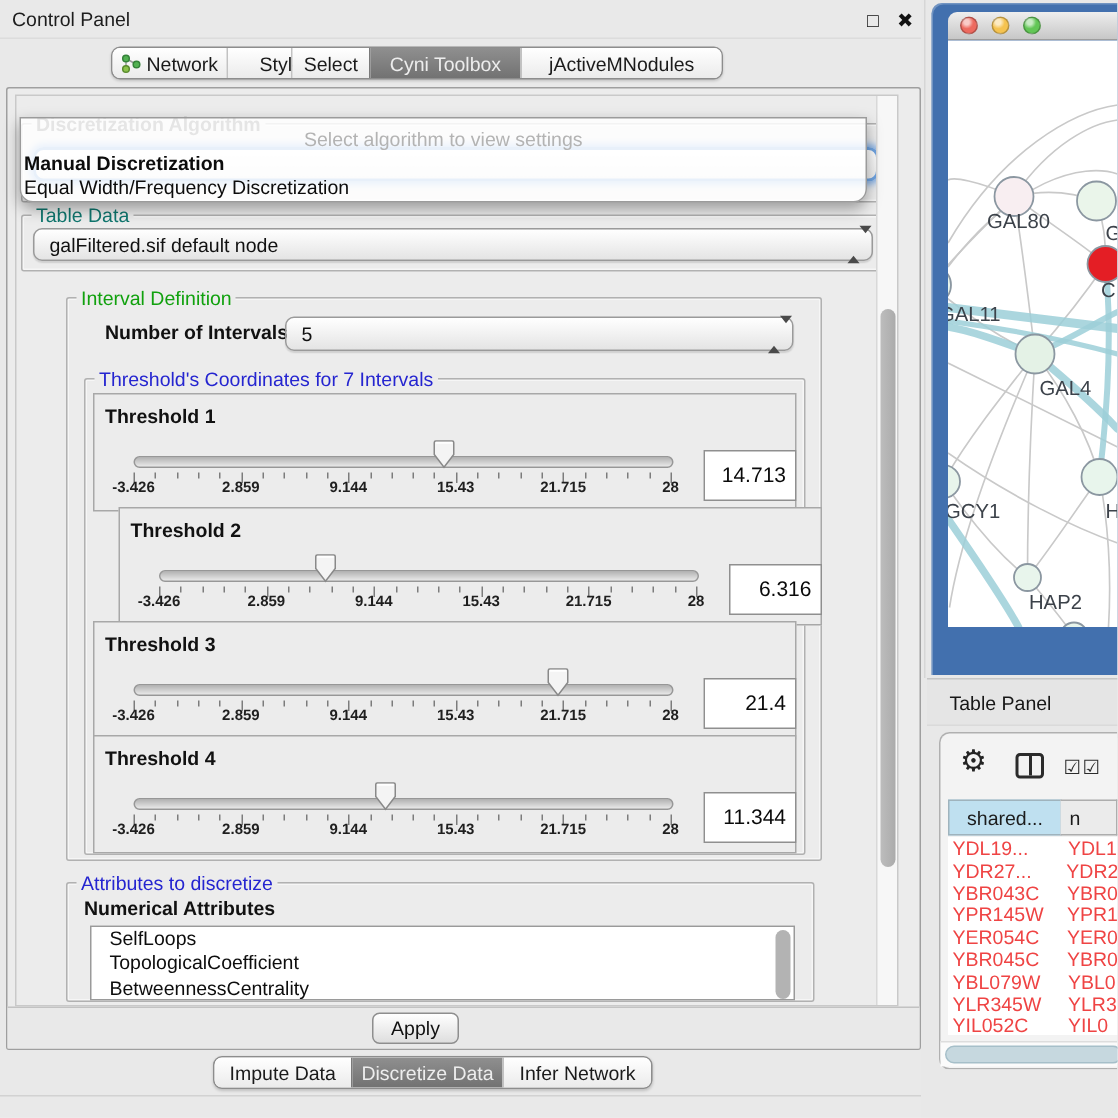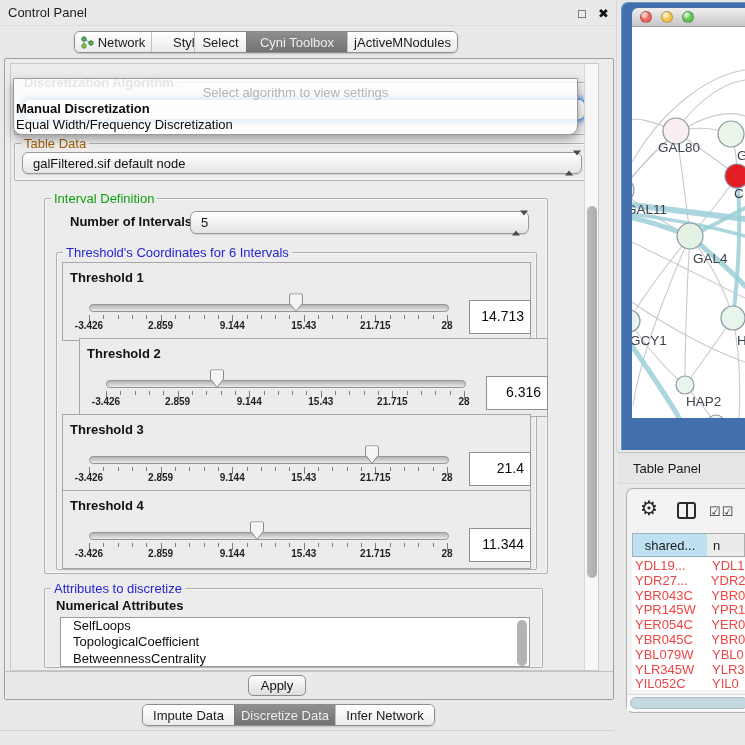--- a/index.html
+++ b/index.html
@@ -25,21 +25,21 @@
   .mainpanel{left:4px;top:58px;width:610px;height:642px;background:#ececec;
              border:1px solid #9f9f9f;border-radius:2px;}
   .scrollpane{left:10px;top:63px;width:589px;height:608px;border:1px solid #c9c9c9;background:#ececec;}
   .vscroll{left:584px;top:64px;width:14px;height:606px;background:#f7f7f7;border-left:1px solid #d8d8d8;}
   .vscroll .thumb{position:absolute;left:2px;top:142px;width:10px;height:372px;
                   background:linear-gradient(90deg,#bdbdbd,#ababab);border-radius:5px;}
 
   .fieldset{border:1px solid #b1b1b1;border-radius:2px;box-shadow:inset 0 0 0 1px #f6f6f6;}
   .legend{position:absolute;top:-8px;left:6px;background:#ececec;padding:0 3px;
           font-size:13px;line-height:15px;white-space:nowrap;}
-  .leg-dark{color:#a16207;}
+  .leg-dark{color:#0f766e;}
   .leg-green{color:#11a10e;}
   .leg-blue{color:#2525d0;}
   .leg-faded{color:#5c5c5c;font-weight:bold;}
 
   .combo{border:1px solid #9a9a9a;border-radius:6px;background:linear-gradient(#ffffff,#e4e4e4);
          font-size:13px;color:#111;display:flex;align-items:center;padding:0 24px 0 10px;
          box-shadow:0 1px 1px rgba(0,0,0,.12);}
   .spin{position:absolute;right:8px;top:50%;transform:translateY(-50%);width:8px;}
   .spin .u{width:0;height:0;border-left:4px solid transparent;border-right:4px solid transparent;
            border-bottom:5px solid #4a4a4a;margin-bottom:2px;}
@@ -137,21 +137,21 @@
       </div>
       <div class="seg" style="width: 43px; padding-left: 29px;">
         <span>Style</span>
       </div>
       <div class="seg" style="width: 52px;">
         <span>Select</span>
       </div>
       <div class="seg sel" style="width: 101px;">
         <span>Cyni Toolbox</span>
       </div>
-      <div class="seg" style="width: 110px;">
+      <div class="seg" style="width: 134px;">
         <span>jActiveMNodules</span>
       </div>
     </div>
 
   <div class="abs mainpanel"></div>
   <div class="abs scrollpane"></div>
 
   <div class="abs fieldset" style="left:14px;top:82px;width:576px;height:53px;">
     <span class="legend leg-faded">Discretization Algorithm</span>
   </div>
@@ -168,21 +168,21 @@
   <div class="abs fieldset" style="left:44px;top:198px;width:504px;height:376px;">
     <span class="legend leg-green">Interval Definition</span>
   </div>
   <div class="abs" style="left:70px;top:214px;font-size:13px;font-weight:bold;color:#111;">Number of Intervals</div>
   <div class="abs combo" style="left:190px;top:211px;width:339px;height:23px;">
     <span>5</span>
     <span class="spin"><span class="u"></span><span class="d"></span></span>
   </div>
 
   <div class="abs fieldset" style="left:56px;top:252px;width:481px;height:318px;">
-    <span class="legend leg-blue">Threshold's Coordinates for 6 Intervals</span>
+    <span class="legend leg-blue">Threshold's Coordinates for 7 Intervals</span>
   </div>
   <div class="abs" id="thresholdHost" style="left:62px;top:262px;width:467px;height:306px;">
       <div class="tblock" style="top: 0px;">
         <div class="tlabel">Threshold 1</div>
         <div class="track"></div>
         <div class="tick" style="left: 26px; top: 52px; height: 7px;"></div>
         <div class="tick" style="left: 40.32px; top: 52px; height: 4px;"></div>
         <div class="tick" style="left: 54.64px; top: 52px; height: 4px;"></div>
         <div class="tick" style="left: 68.96px; top: 52px; height: 4px;"></div>
         <div class="tick" style="left: 83.28px; top: 52px; height: 4px;"></div>

